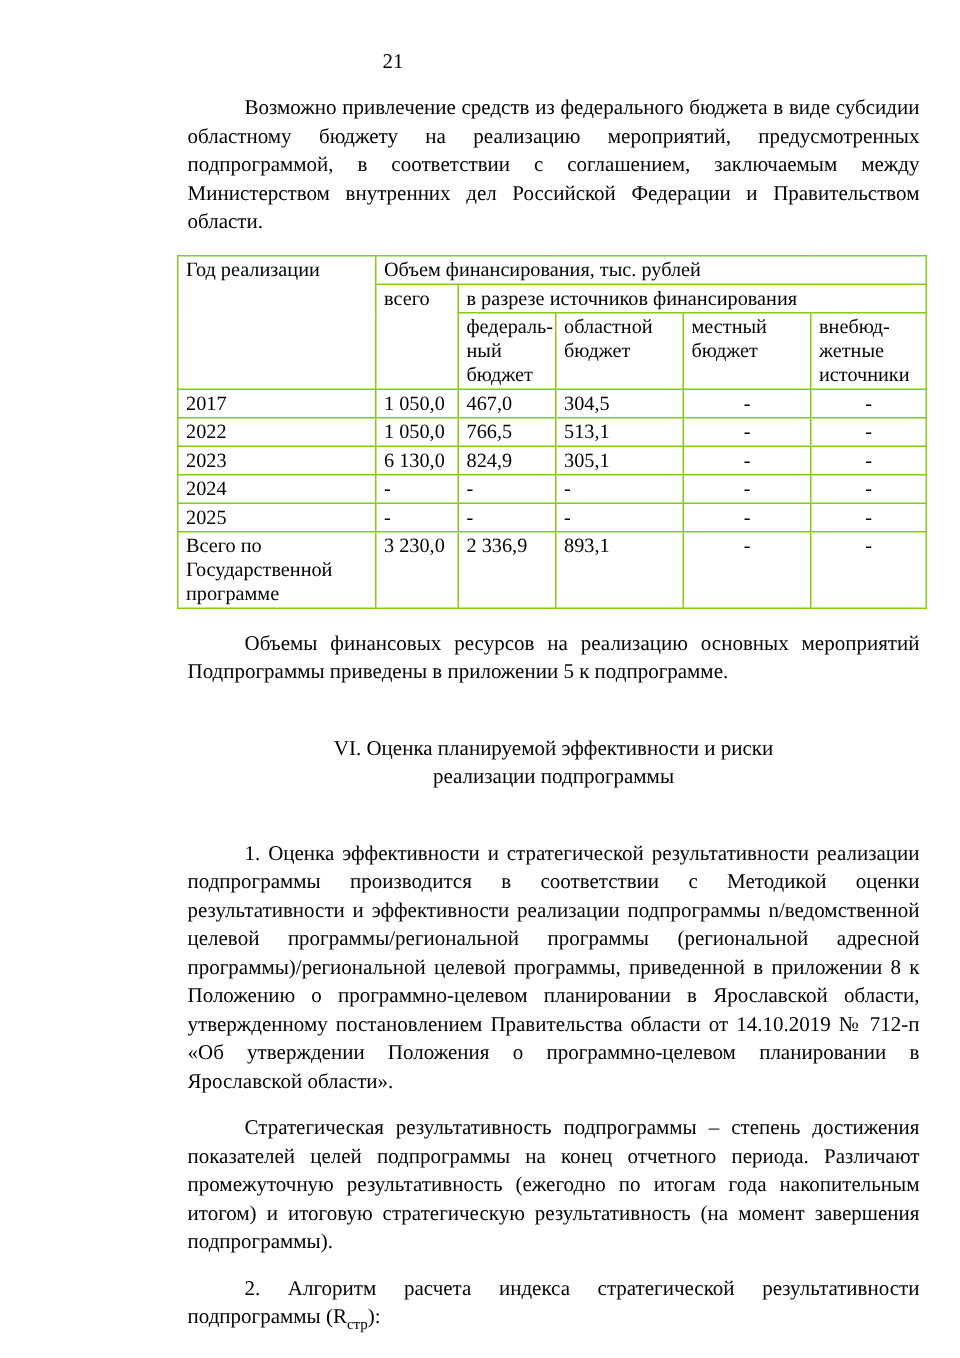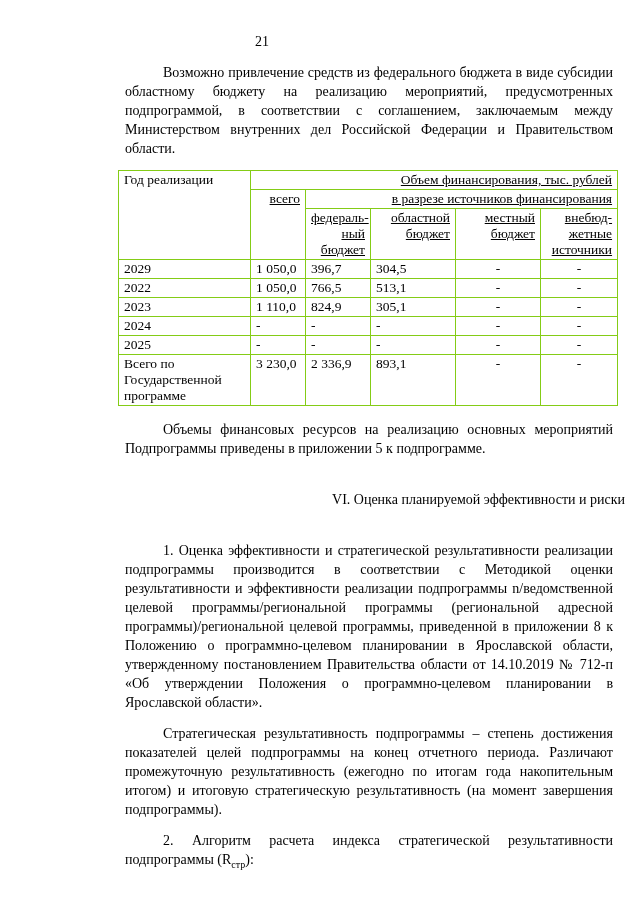--- a/index.html
+++ b/index.html
@@ -36,25 +36,25 @@
     margin: 10px 0 14px 5px;
     font-size: 13.5px;
   }
   table.ftable td {
     border: 1px solid #84cc16;
     vertical-align: top;
     padding: 1px 5px;
     line-height: 16px;
     overflow: hidden;
   }
-  table.ftable td.hdr { text-align: right; text-decoration: underline; }
+  table.ftable td.hdr { text-align: left; }
   table.ftable td.pre { white-space: pre-line; }
   table.ftable tbody td.ctr { text-align: center; }
   .heading {
-    text-align: right;
+    text-align: center;
     line-height: 19px;
     margin: 32px 0;
   }
   sub.rsub {
     font-size: 10px;
     line-height: 0;
   }
 </style>
 </head>
 <body>
@@ -92,38 +92,38 @@
 бюджет</td>
         <td class="hdr pre">местный
 бюджет</td>
         <td class="hdr pre">внебюд-
 жетные
 источники</td>
       </tr>
     </thead>
     <tbody>
       <tr>
-        <td>2029</td>
+        <td>2017</td>
         <td>1 050,0</td>
-        <td>396,7</td>
+        <td>467,0</td>
         <td>304,5</td>
         <td class="ctr">-</td>
         <td class="ctr">-</td>
       </tr>
       <tr>
         <td>2022</td>
         <td>1 050,0</td>
         <td>766,5</td>
         <td>513,1</td>
         <td class="ctr">-</td>
         <td class="ctr">-</td>
       </tr>
       <tr>
         <td>2023</td>
-        <td>1 110,0</td>
+        <td>6 130,0</td>
         <td>824,9</td>
         <td>305,1</td>
         <td class="ctr">-</td>
         <td class="ctr">-</td>
       </tr>
       <tr>
         <td>2024</td>
         <td>-</td>
         <td>-</td>
         <td>-</td>
@@ -148,20 +148,21 @@
         <td class="ctr">-</td>
         <td class="ctr">-</td>
       </tr>
     </tbody>
   </table>
 
   <p class="body">Объемы финансовых ресурсов на реализацию основных мероприятий Подпрограммы приведены в приложении 5 к подпрограмме.</p>
 
   <div class="heading">
     <div>VI. Оценка планируемой эффективности и риски</div>
+    <div>реализации подпрограммы</div>
   </div>
 
   <p class="body">1. Оценка эффективности и стратегической результативности реализации подпрограммы производится в соответствии с Методикой оценки результативности и эффективности реализации подпрограммы n/ведомственной целевой программы/региональной программы (региональной адресной программы)/региональной целевой программы, приведенной в приложении 8 к Положению о программно-целевом планировании в Ярославской области, утвержденному постановлением Правительства области от 14.10.2019 № 712-п «Об утверждении Положения о программно-целевом планировании в Ярославской области».</p>
 
   <p class="body">Стратегическая результативность подпрограммы – степень достижения показателей целей подпрограммы на конец отчетного периода. Различают промежуточную результативность (ежегодно по итогам года накопительным итогом) и итоговую стратегическую результативность (на момент завершения подпрограммы).</p>
 
   <p class="body"><span>2. Алгоритм расчета индекса стратегической результативности подпрограммы (R</span><sub class="rsub">стр</sub><span>):</span></p>
 
 </div>
 

